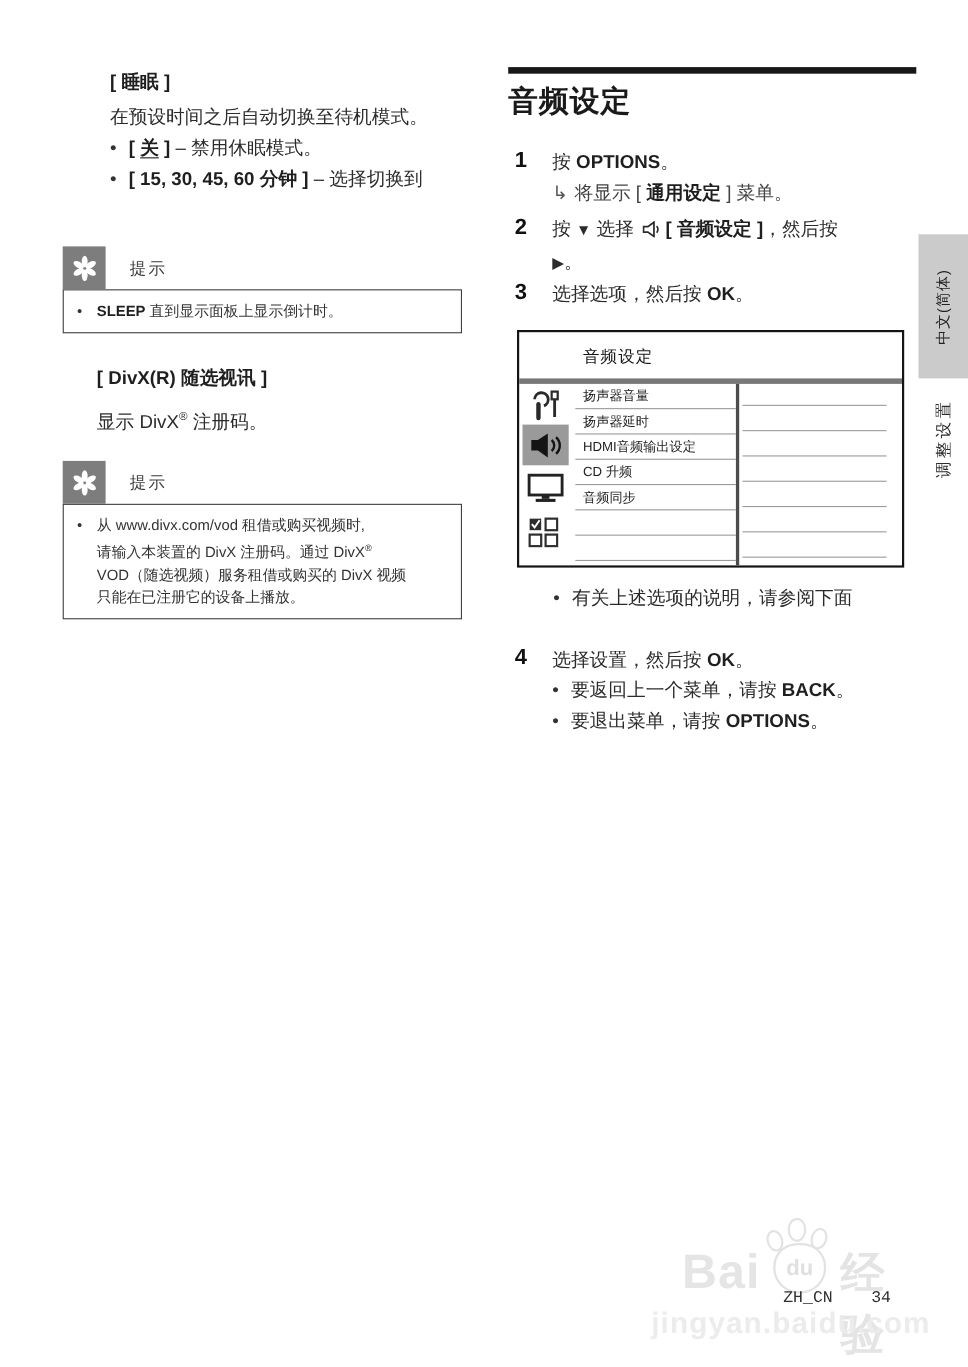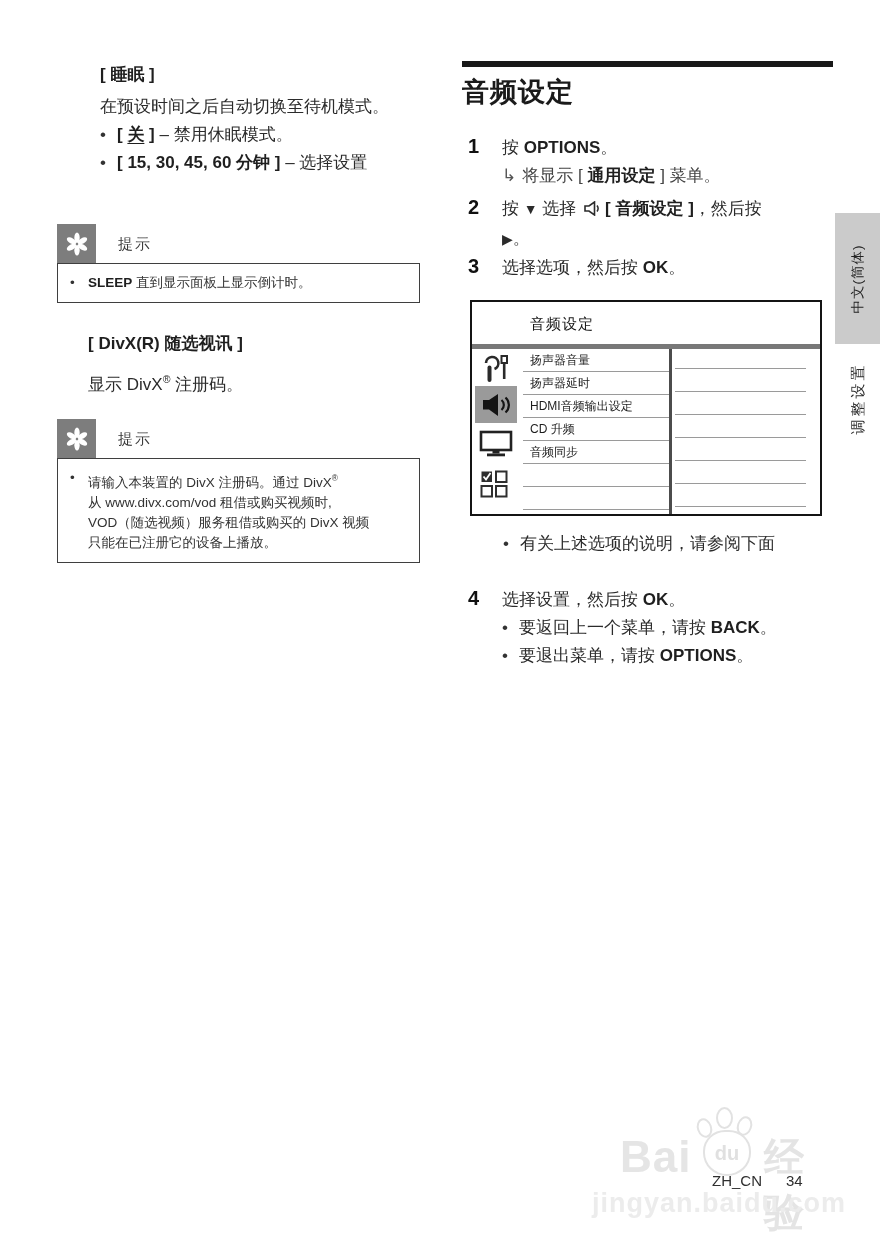--- a/index.html
+++ b/index.html
@@ -82,38 +82,38 @@
   .wm-paw { position:absolute; left:103px; top:-4px; width:70px; height:78px; }
   .wm-toe { position:absolute; border:2px solid #e2e2e2; background:#fff; border-radius:50%; }
   .wm-toe1 { left:2px; top:14px; width:15px; height:20px; transform:rotate(-18deg); }
   .wm-toe2 { left:21px; top:3px; width:17px; height:22px; }
   .wm-toe3 { left:42px; top:12px; width:15px; height:20px; transform:rotate(18deg); }
   .wm-pad { position:absolute; left:8px; top:26px; width:48px; height:46px; border:2px solid #e2e2e2; background:#fff; border-radius:46% 46% 50% 50%; display:flex; align-items:center; justify-content:center; }
   .wm-du { font-size:20px; font-weight:bold; color:#e0e0e0; }
   .wm-brand { position:absolute; left:172px; top:22px; font-size:40px; font-weight:bold; color:#e4e4e4; letter-spacing:2px; }
   .wm-url { position:absolute; left:0px; top:80px; font-size:27px; font-weight:bold; color:#ececec; letter-spacing:1px; }
 
-  #page-footer { position:absolute; left:712px; top:1172px; display:flex; gap:24px; font-size:15px; color:#2f2f2f; z-index:5; }
+  #page-footer { position:absolute; left:712px; top:1172px; display:flex; gap:35px; font-size:15px; color:#2f2f2f; z-index:5;font-family:Liberation Mono, monospace; }
 </style>
 </head>
 <body>
 
 <div class="page">
 
   <div class="sec" id="sleep-section">
     <div class="sec-title">[ 睡眠 ]</div>
     <div>在预设时间之后自动切换至待机模式。</div>
     <div class="bullet-line">
       <span class="bullet-dot">•</span>
       <span><b><span>[ </span><span class="ul-key">关</span><span> ]</span></b><span> – 禁用休眠模式。</span></span>
     </div>
     <div class="bullet-line">
       <span class="bullet-dot">•</span>
       <span>
-        <span class="hang"><b>[ 15, 30, 45, 60 分钟 ]</b><span> – 选择设置</span></span>
+        <span class="hang"><b>[ 15, 30, 45, 60 分钟 ]</b><span> – 选择切换到</span></span>
       </span>
     </div>
   </div>
 
   <div class="tipbox" id="tip1">
     <div class="tip-head">
       <div class="tip-icon-sq">
         <svg width="30" height="30" viewBox="0 0 38 38" aria-hidden="true">
           <g fill="#ffffff">
             <ellipse cx="19" cy="11" rx="3.4" ry="6.6"></ellipse>
@@ -155,22 +155,22 @@
             <ellipse cx="19" cy="11" rx="3.4" ry="6.6" transform="rotate(300 19 19)"></ellipse>
           </g>
         </svg>
       </div>
       <div class="tip-label">提示</div>
     </div>
     <div class="tip-body">
       <div class="bullet-line">
         <span class="bullet-dot">•</span>
         <span>
+          <span class="hang">从 www.divx.com/vod 租借或购买视频时,</span>
           <span class="hang"><span>请输入本装置的 DivX 注册码。通过 DivX</span><sup>®</sup></span>
-          <span class="hang">从 www.divx.com/vod 租借或购买视频时,</span>
           <span class="hang">VOD（随选视频）服务租借或购买的 DivX 视频</span>
           <span class="hang">只能在已注册它的设备上播放。</span>
         </span>
       </div>
     </div>
   </div>
 
   <div id="audio-heading">
     <div class="heading-bar"></div>
     <div class="heading-text">音频设定</div>

